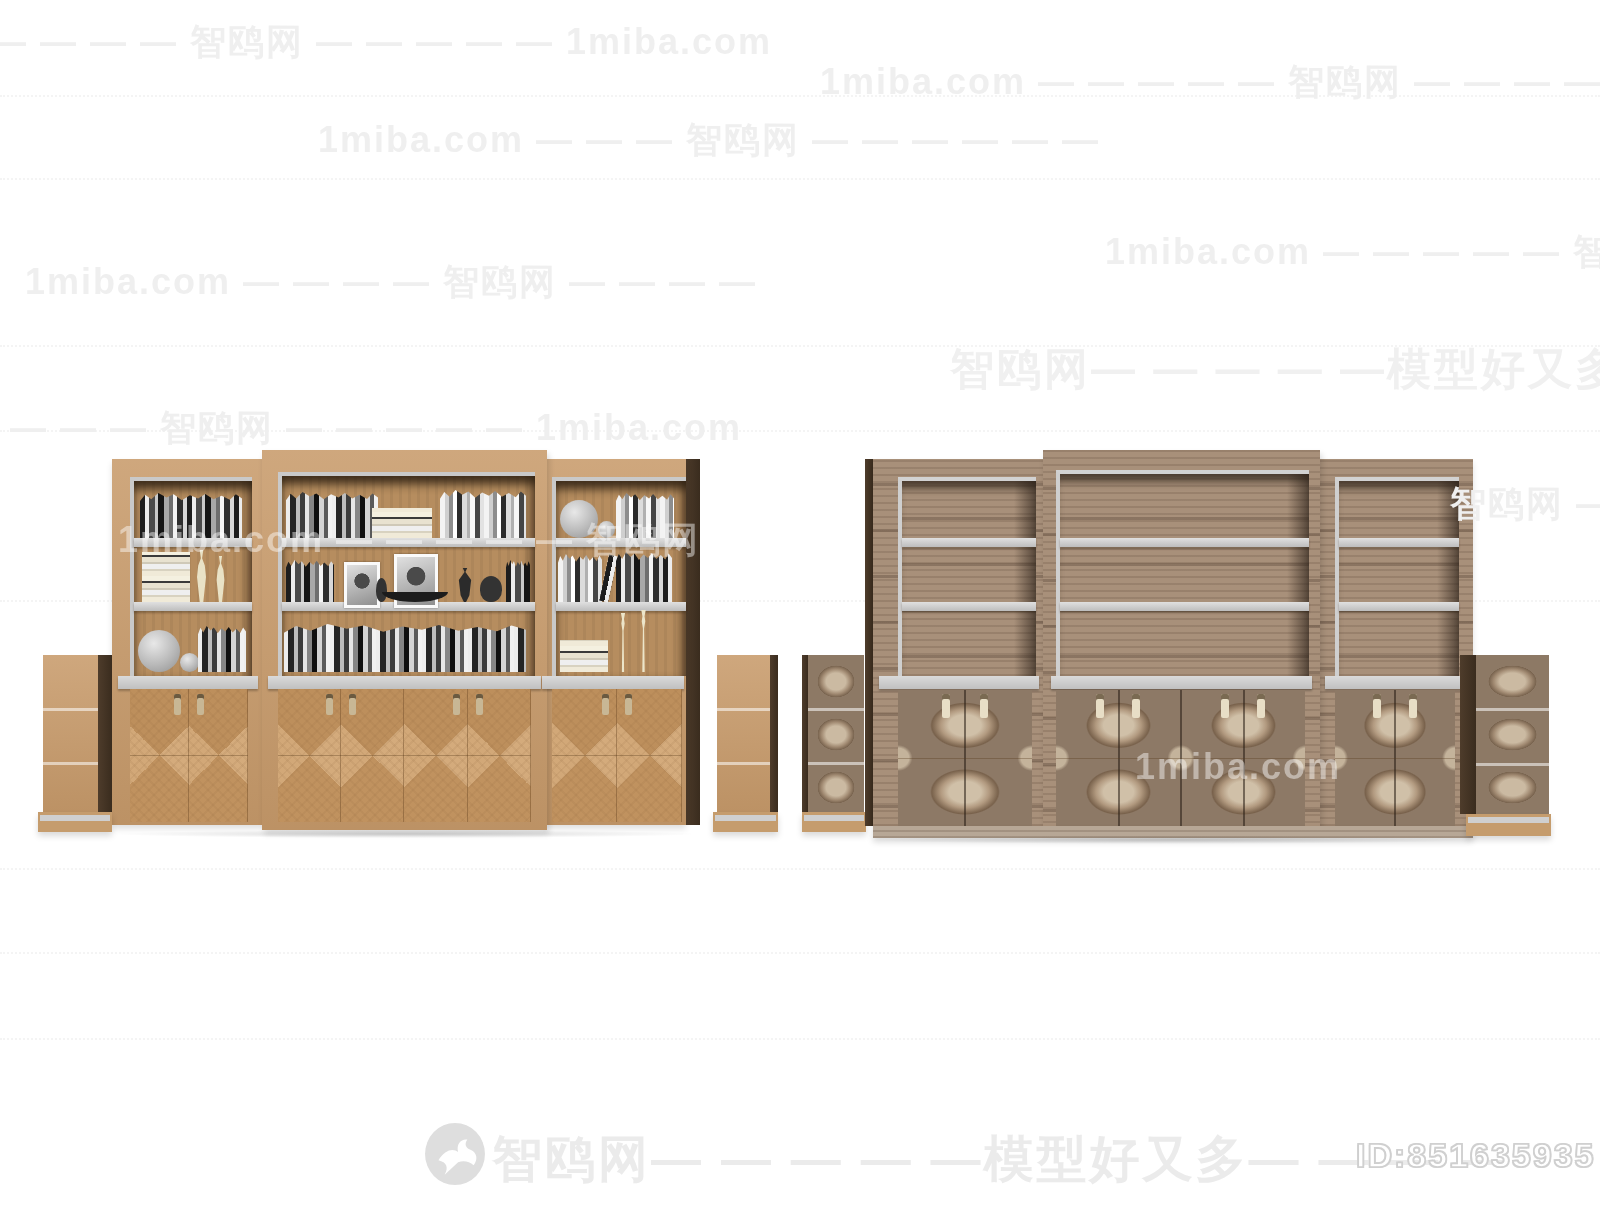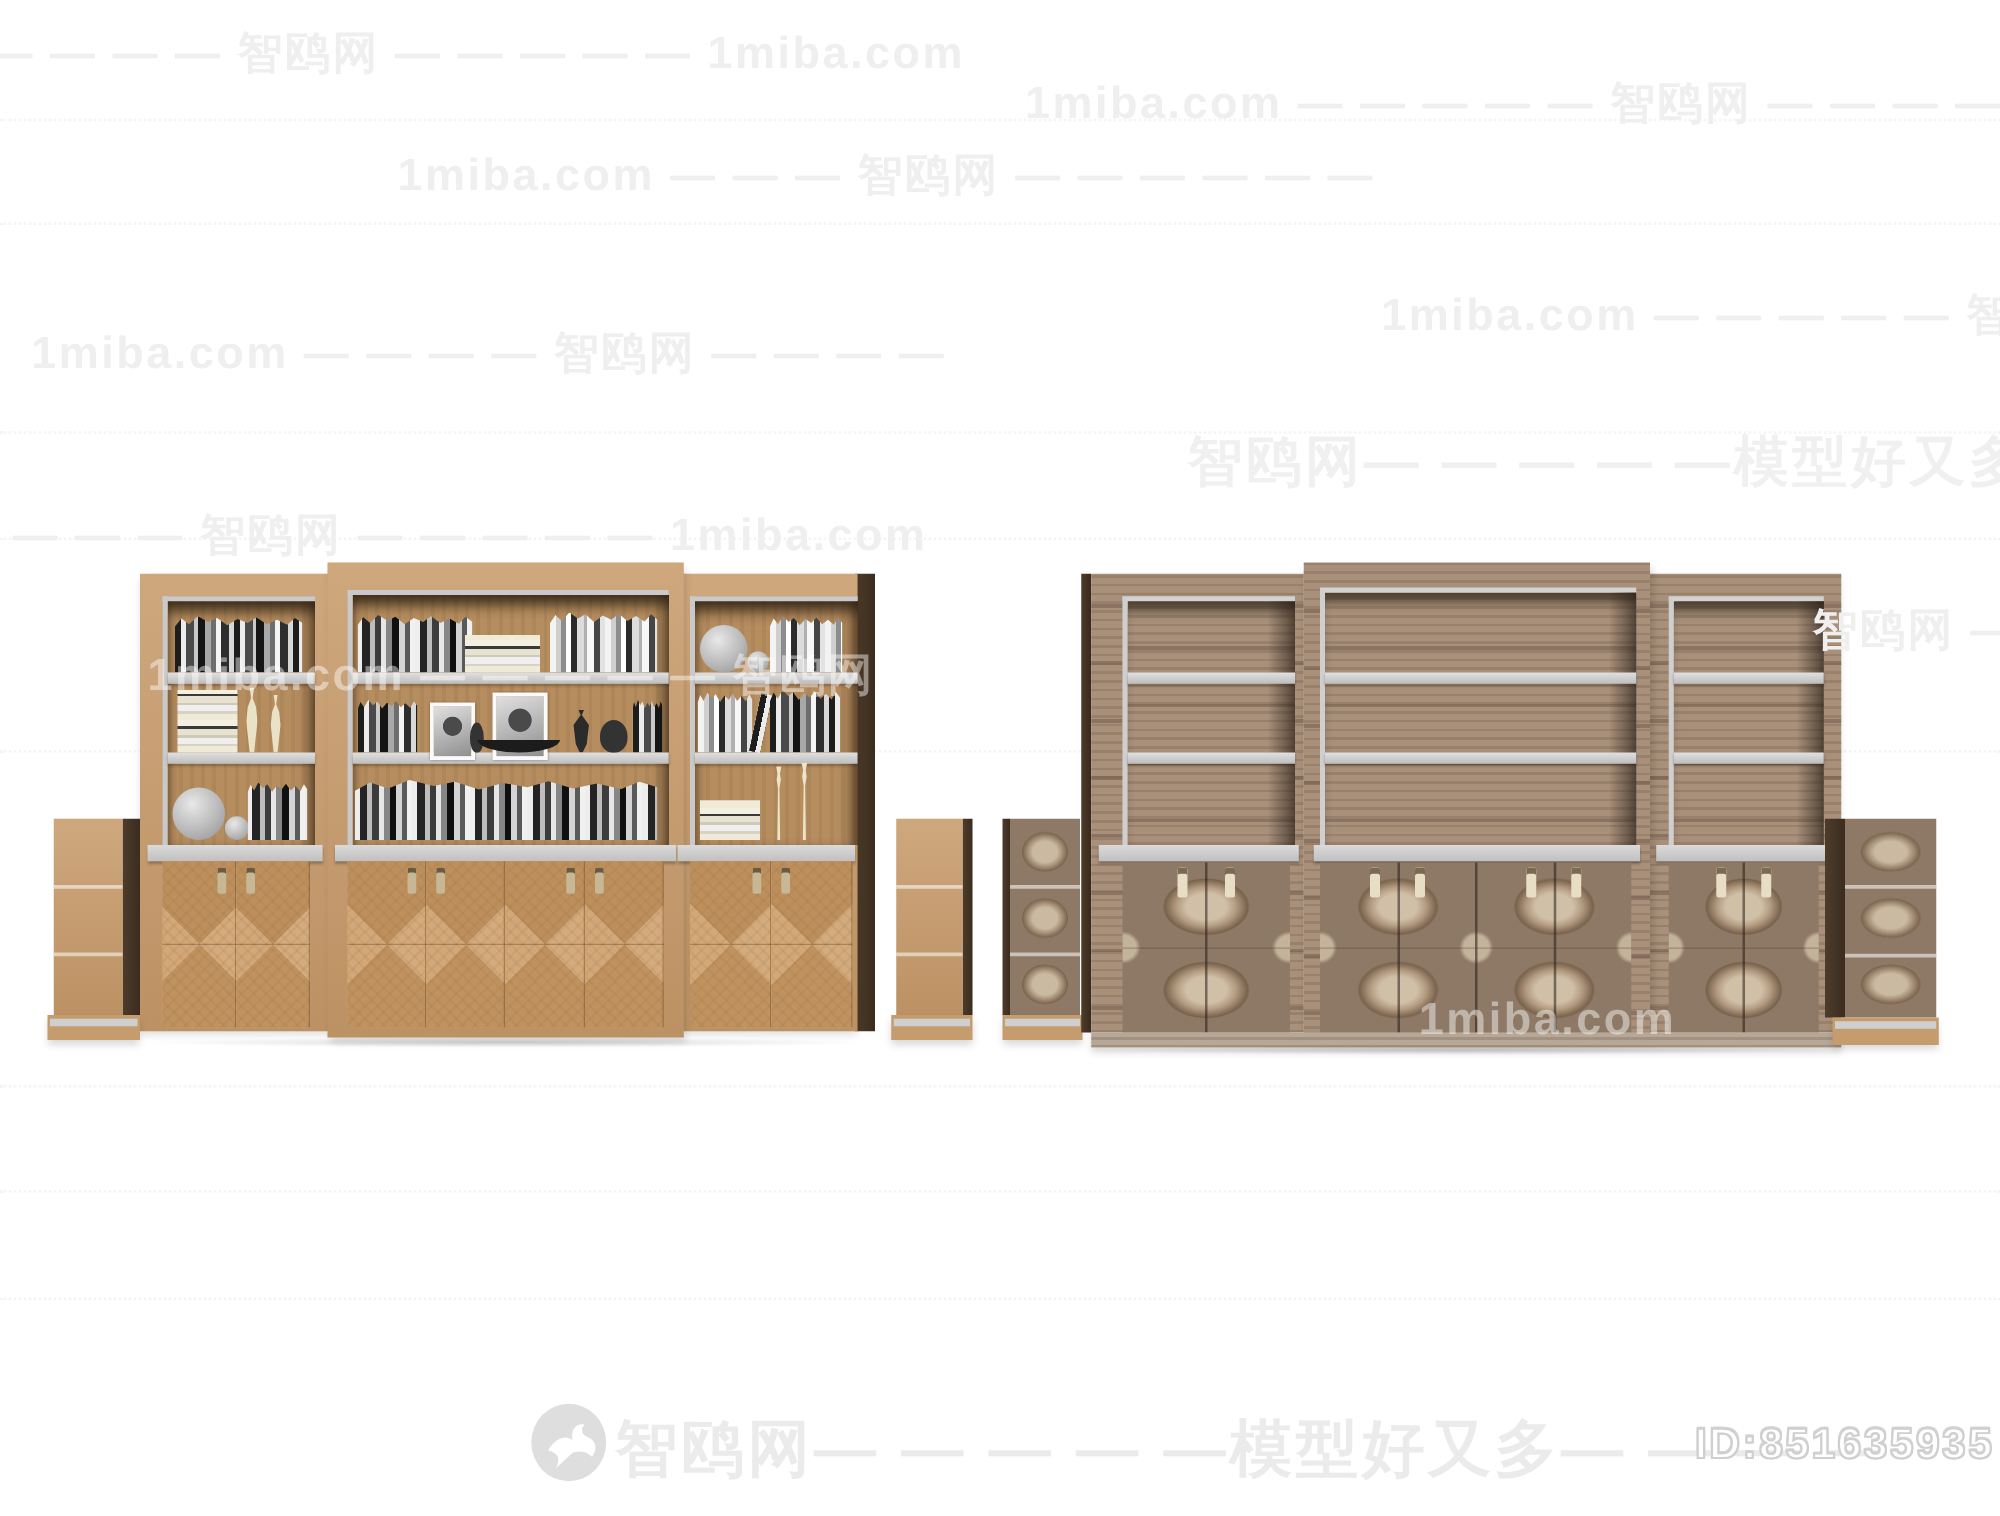--- a/index.html
+++ b/index.html
@@ -264,21 +264,21 @@
   <div class="gshadow" style="left:865px;top:836px;width:608px;"></div>
 
   <div class="wm" style="left:-60px;top:18px;">— — — — — 智鸥网 — — — — — 1miba.com</div>
   <div class="wm" style="left:820px;top:58px;">1miba.com — — — — — 智鸥网 — — — — — 1miba.com</div>
   <div class="wm" style="left:318px;top:116px;">1miba.com — — — 智鸥网 — — — — — —</div>
   <div class="wm" style="left:25px;top:258px;">1miba.com — — — — 智鸥网 — — — —</div>
   <div class="wm" style="left:1105px;top:228px;">1miba.com — — — — — 智鸥网 — — — — — —</div>
   <div class="wm" style="left:-40px;top:404px;">— — — — 智鸥网 — — — — — 1miba.com</div>
   <div class="wmw" style="left:118px;top:516px;">1miba.com — — — — — 智鸥网 — — —</div>
   <div class="wm" style="left:1450px;top:480px;">智鸥网 — — —</div>
-  <div class="wmw" style="left:1135px;top:794px;">1miba.com</div>
+  <div class="wmw" style="left:1135px;top:746px;">1miba.com</div>
 
   <div class="wmBanner" style="left:950px;top:340px;">智鸥网— — — — —模型好又多— — — —</div>
 
   <div class="abs" style="left:424px;top:1122px;width:700px;height:70px;">
     <svg width="62" height="64" viewBox="0 0 60 60" style="position:absolute;left:0;top:0;">
       <ellipse cx="30" cy="30" rx="29" ry="30" fill="#dedede"></ellipse>
       <path d="M14 36 C20 26, 28 24, 33 28 C31 20, 36 15, 42 16 C39 20, 40 24, 45 26 C52 29, 52 36, 48 41 C44 37, 38 36, 33 38 L20 50 C24 43, 22 38, 14 36 Z" fill="#ffffff"></path>
     </svg>
     <div class="wmFooter" style="left:68px;top:4px;">智鸥网— — — — —模型好又多— — — —</div>
   </div>

